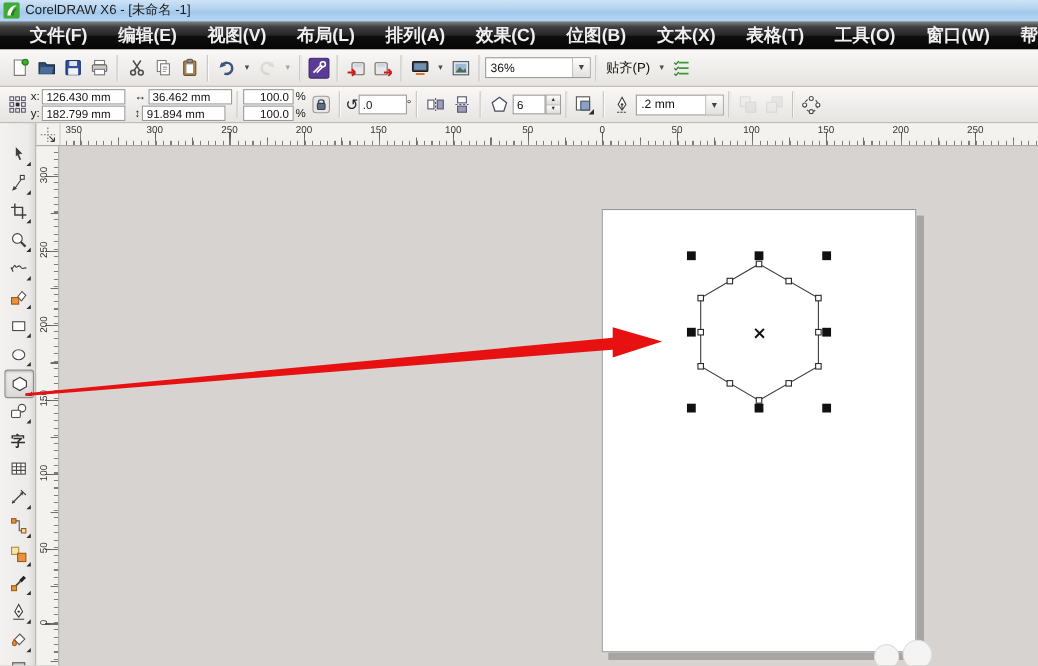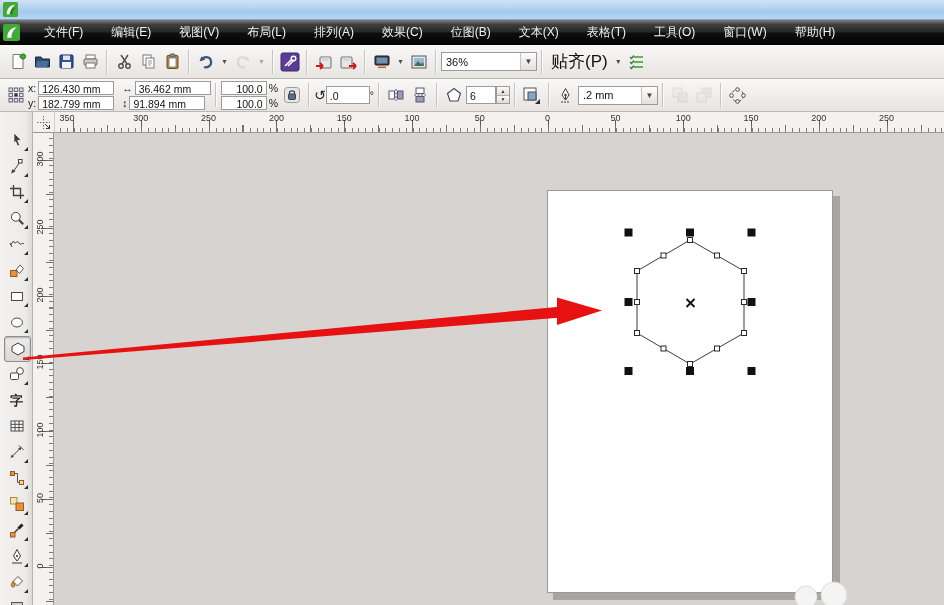--- a/index.html
+++ b/index.html
@@ -10,38 +10,38 @@
   #titlebar{position:absolute;left:0;top:0;width:944px;height:20px;
     background:linear-gradient(180deg,#cfe3f7 0%,#b4d4f0 40%,#a3c8ec 60%,#b9d6f1 100%);
     display:flex;align-items:center;border-bottom:1px solid #7fa4c8;box-sizing:border-box;}
   #titlebar .logo{width:15px;height:15px;margin:0 5px 0 3px;}
   #titlebar .title{font-size:12px;color:#1c1c1c;}
   
   #menubar{position:absolute;left:0;top:20px;width:944px;height:25px;
     background:linear-gradient(180deg,#7d7d7d 0%,#3f3f3f 18%,#262626 48%,#0e0e0e 52%,#050505 100%);
     display:flex;align-items:center;}
   #menubar .logo{width:17px;height:17px;margin:0 10px 0 3px;}
-  .menu-item{color:#efefef;font-size:12px;padding:4px 14px;cursor:default;white-space:nowrap;}
+  .menu-item{color:#efefef;font-size:16px;padding:4px 14px;cursor:default;white-space:nowrap;font-weight:bold;}
   
   .bar{position:absolute;left:0;width:944px;background:linear-gradient(180deg,#f9f8f7 0%,#efedeb 55%,#e7e4e1 100%);
     border-bottom:1px solid #bcb9b5;box-sizing:border-box;display:flex;align-items:center;}
   #toolbar{top:45px;height:34px;padding-left:6px;}
   #propbar{top:79px;height:33px;padding-left:4px;}
   .tbtn{width:24px;height:24px;display:flex;align-items:center;justify-content:center;flex:0 0 auto;}
   .tbtn.small{width:13px;}
   .sep{width:1px;height:24px;background:#c6c3bf;border-right:1px solid #fbfbfa;margin:0 4px;flex:0 0 auto;}
   .caret{font-size:8px;color:#4a4a4a;line-height:24px;}
   .disabled svg, .disabled{opacity:.45;filter:grayscale(1);}
   .combo{height:19px;background:#fff;border:1px solid #9b9b9b;display:flex;align-items:center;
     font-size:11px;color:#111;box-sizing:border-box;}
   .combo .val{flex:1;padding:0 4px;}
   .combo .cbtn{width:15px;height:100%;border-left:1px solid #c5c2bf;
     background:linear-gradient(180deg,#fdfdfd,#e3e1de);display:flex;align-items:center;justify-content:center;
     font-size:8px;color:#444;}
-  .flatbtn{display:flex;align-items:center;height:22px;padding:0 4px;font-size:17px;color:#111;}
+  .flatbtn{display:flex;align-items:center;height:22px;padding:0 4px;font-size:12px;color:#111;}
   
   .field{background:#fff;border:1px solid #9b9b9b;height:14px;line-height:14px;font-size:10.5px;
     color:#111;padding:0 3px;box-sizing:border-box;}
   .stack{display:flex;flex-direction:column;justify-content:center;gap:1px;}
   .pb-label{font-size:10.5px;color:#222;}
   .row{display:flex;align-items:center;gap:2px;}
   .spin{display:flex;flex-direction:column;width:14px;height:18px;border:1px solid #9b9b9b;box-sizing:border-box;}
   .spin div{flex:1;display:flex;align-items:center;justify-content:center;font-size:5px;color:#333;
     background:linear-gradient(180deg,#fdfdfd,#dedcd9);}
   .spin div:first-child{border-bottom:1px solid #b5b2ae;}
@@ -93,20 +93,21 @@
 </style>
 </head>
 <body>
 
 <div id="titlebar">
   <svg class="logo" viewBox="0 0 16 16">
     <rect x="0" y="0" width="16" height="16" rx="2" fill="#3faa36"></rect>
     <path d="M4 13 C4 6,9 3,13 3 C9 6,8 9,8 13 Z" fill="#fff"></path>
     <path d="M7 13 C8 8,11 6,13 6 C11 8,10 10,10 13 Z" fill="#1d7a1d"></path>
   </svg>
+  <span class="title">CorelDRAW X6 - [未命名 -1]</span>
 </div>
 
 <div id="menubar">
   <svg class="logo" viewBox="0 0 16 16">
     <rect x="0" y="0" width="16" height="16" rx="2" fill="#3faa36"></rect>
     <path d="M4 13 C4 6,9 3,13 3 C9 6,8 9,8 13 Z" fill="#fff"></path>
   </svg>
   <span class="menu-item">文件(F)</span>
   <span class="menu-item">编辑(E)</span>
   <span class="menu-item">视图(V)</span>

